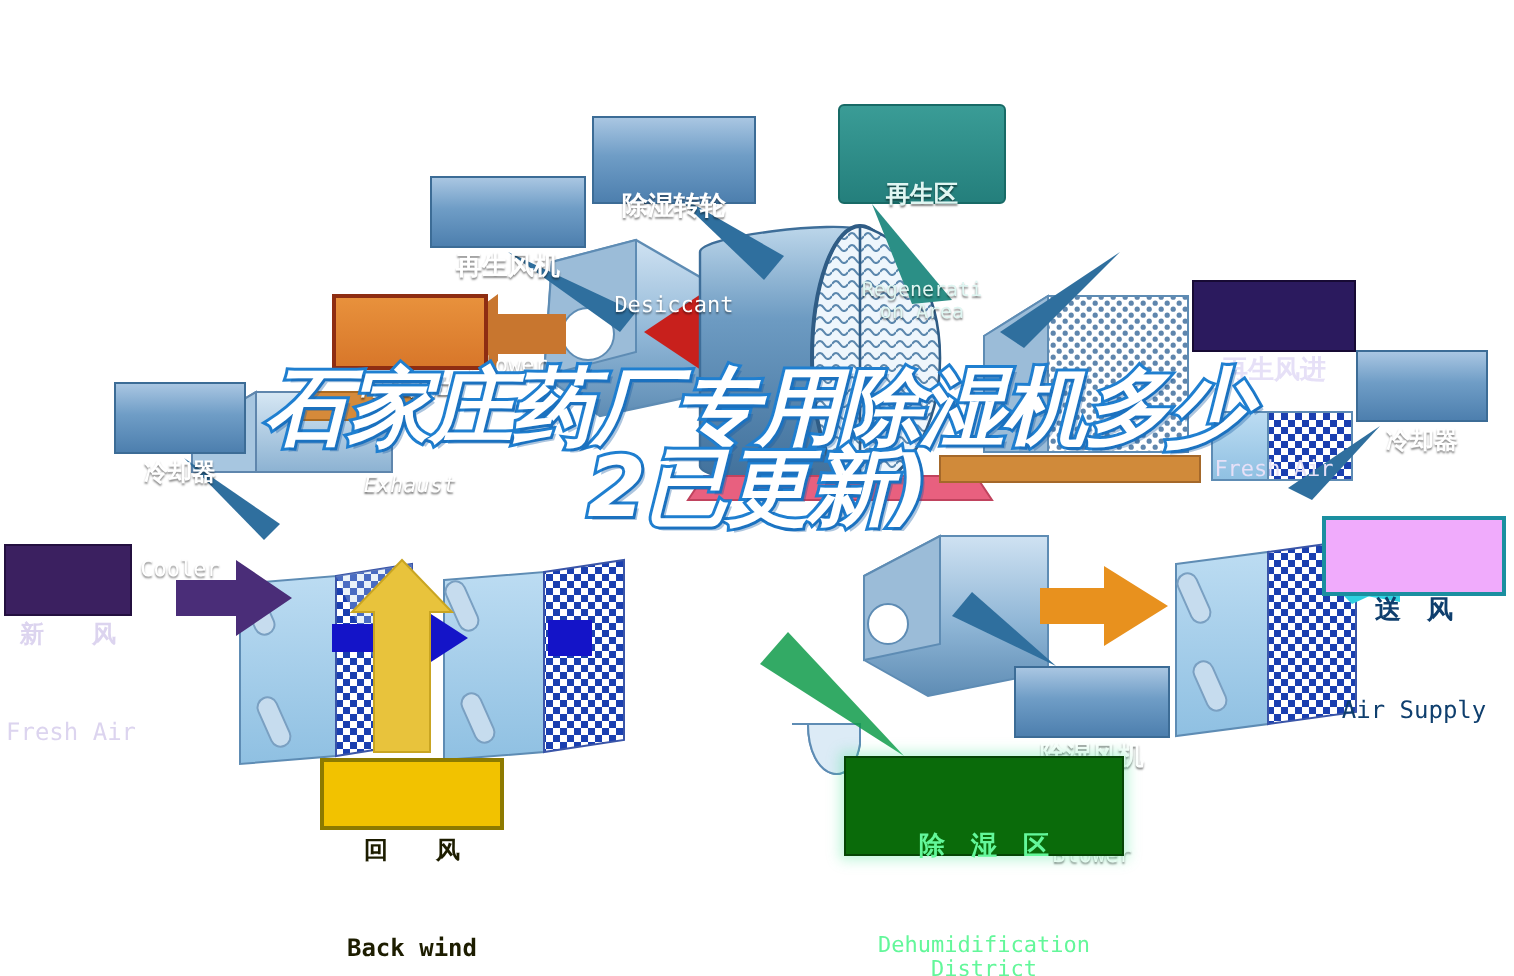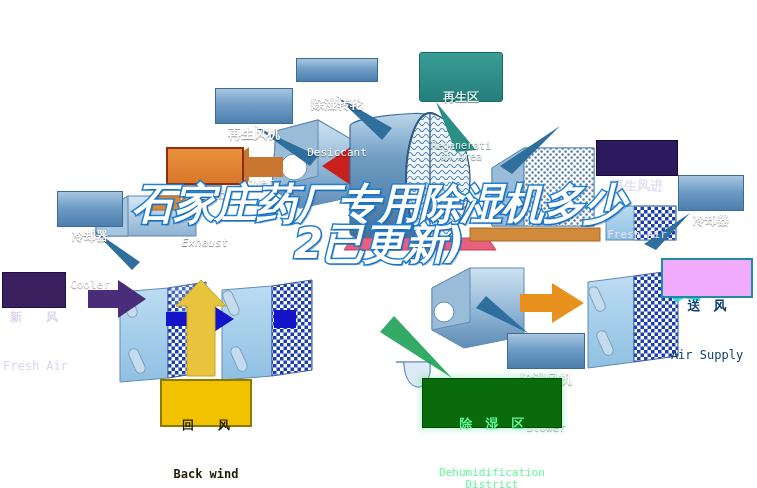--- a/index.html
+++ b/index.html
@@ -183,21 +183,21 @@
       <path d="M254 126 L318 156 L310 166 Z" fill="#2f6f9e"></path>
       <path d="M436 102 L476 150 L456 152 Z" fill="#2b8f86"></path>
       <path d="M560 126 L500 166 L512 174 Z" fill="#2f6f9e"></path>
       <path d="M690 213 L644 244 L656 250 Z" fill="#2f6f9e"></path>
       <path d="M92 229 L140 262 L132 270 Z" fill="#2f6f9e"></path>
       <path d="M528 333 L486 296 L476 308 Z" fill="#2f6f9e"></path>
       <path d="M452 378 L394 316 L380 332 Z" fill="#0f9b4a" opacity=".85"></path>
     </g>
   </svg>
 
-  <div class="lbl blue" style="left:296px;top:58px;width:82px;height:24px;padding-top:2px;">
+  <div class="lbl blue" style="left:296px;top:58px;width:82px;height:44px;padding-top:2px;">
     <span class="cn" style="font-size:13px">除湿转轮</span>
     <span class="en" style="font-size:11px">Desiccant</span>
   </div>
 
   <div class="lbl blue" style="left:215px;top:88px;width:78px;height:36px;padding-top:2px;">
     <span class="cn" style="font-size:13px">再生风机</span>
     <span class="en" style="font-size:11px">Blower</span>
   </div>
 
   <div class="lbl teal" style="left:419px;top:52px;width:84px;height:50px;padding-top:2px;border-radius:3px;">
@@ -225,21 +225,21 @@
   <div class="lbl blue" style="left:57px;top:191px;width:66px;height:36px;padding-top:2px;">
     <span class="cn" style="font-size:12px">冷却器</span>
     <span class="en" style="font-size:11px">Cooler</span>
   </div>
 
   <div class="lbl purple" style="left:2px;top:272px;width:64px;height:36px;padding-top:2px;">
     <span class="cn" style="font-size:12px">新　　风</span>
     <span class="en" style="font-size:12px">Fresh Air</span>
   </div>
 
-  <div class="lbl yellow" style="left:160px;top:379px;width:92px;height:48px;padding-top:2px;">
+  <div class="lbl yellow" style="left:160px;top:379px;width:92px;height:36px;padding-top:2px;">
     <span class="cn" style="font-size:12px">回　　风</span>
     <span class="en" style="font-size:12px;font-weight:bold">Back wind</span>
   </div>
 
   <div class="lbl blue" style="left:507px;top:333px;width:78px;height:36px;padding-top:2px;">
     <span class="cn" style="font-size:13px">除湿风机</span>
     <span class="en" style="font-size:11px">Blower</span>
   </div>
 
   <div class="lbl green" style="left:422px;top:378px;width:140px;height:50px;padding-top:2px;">

